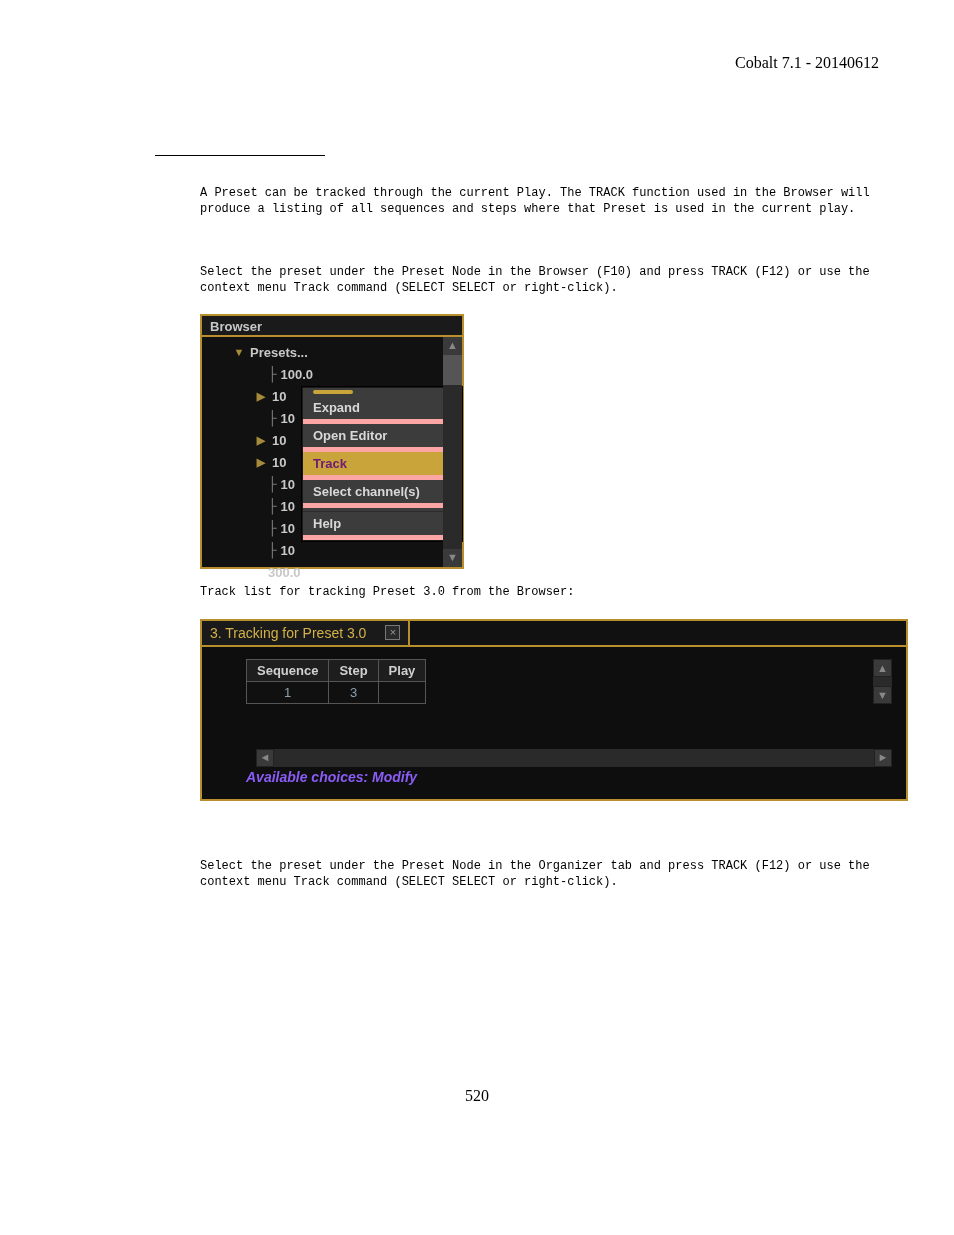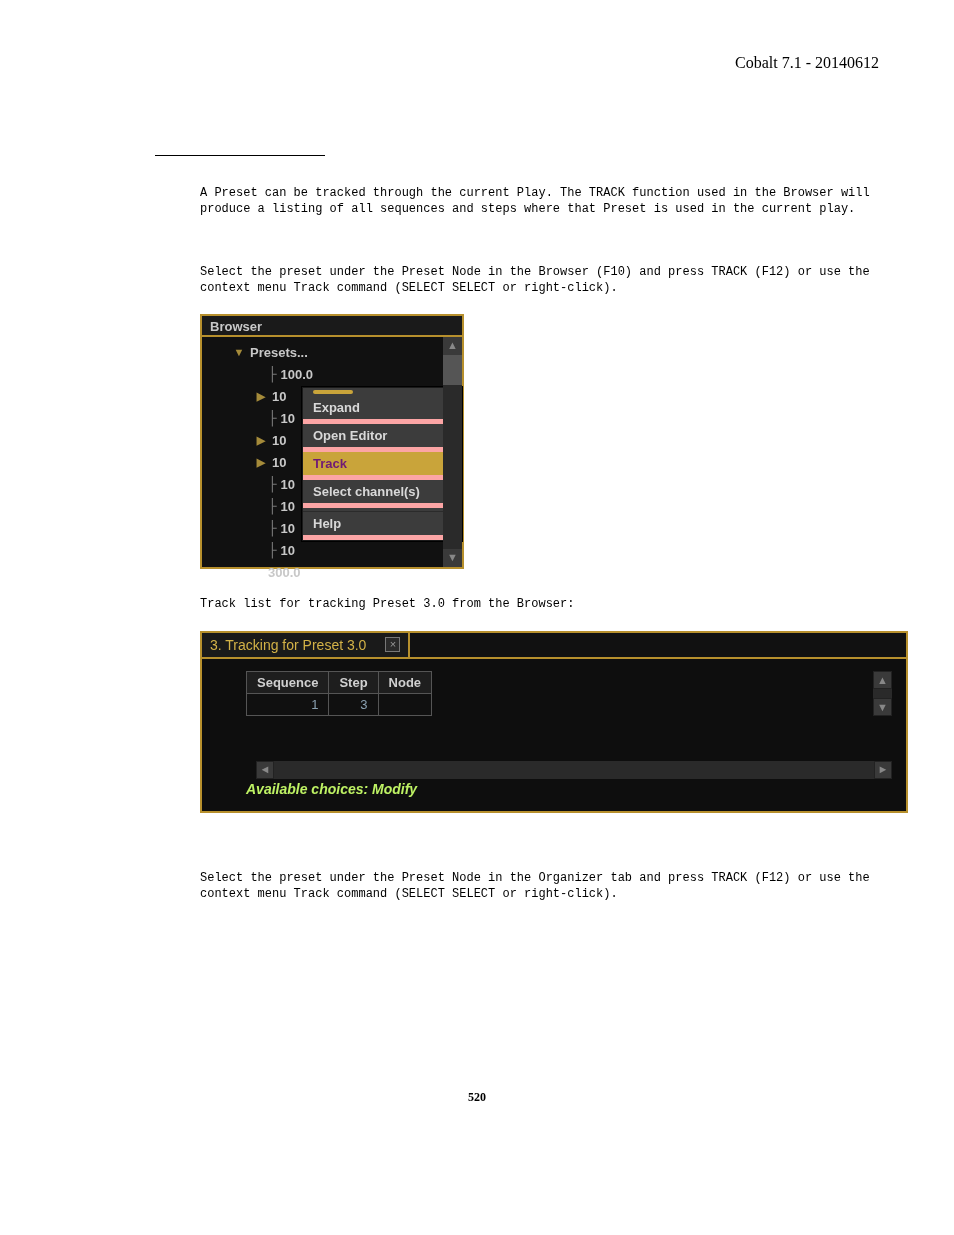--- a/index.html
+++ b/index.html
@@ -37,21 +37,21 @@
     font-family: Liberation Mono, monospace;
   }
   .gap { height: 30px; }
 
   
   .browser-panel {
     width: 264px;
     background: #0e0e0e;
     border: 2px solid #b7902d;
     font-family: Verdana, Arial, sans-serif;
-    margin-bottom: 28px;
+    margin-bottom: 16px;
   }
   .browser-title {
     color: #c8c8c8;
     font-weight: bold;
     font-size: 13px;
     padding: 3px 8px 1px 8px;
     border-bottom: 2px solid #b7902d;
     background: #1a1a1a;
   }
   .browser-body {
@@ -197,21 +197,21 @@
   }
   .tk-table {
     border-collapse: collapse;
   }
   .tk-table th, .tk-table td {
     border: 1px solid #555;
     padding: 3px 10px;
     font-size: 13px;
     font-weight: bold;
     color: #d0d0d0;
-    text-align:right;
+    text-align:center;
     background:#1e1e1e;
     min-width:45px;
   }
   .tk-table td { font-weight: normal; color:#8aa0b0; background:#101010;}
   .tk-spacer { height:45px; }
   .tk-scroll-v {
     margin-left:auto;
     width:19px;
     display:flex;
     flex-direction:column;
@@ -225,34 +225,33 @@
     display:flex;
     margin-left:10px;
     margin-right:0;
     height:18px;
   }
   .tk-scroll-h .s-btn {
     width:18px; background:#3a3a3a; color:#888; text-align:center; font-size:11px; line-height:15px; border:1px solid #222;
   }
   .tk-scroll-h .s-track { flex:1; background:#2a2a2a; }
   .tk-choices {
-    color:#bef264;
+    color:#8b5cf6;
     font-size:14px;
     font-weight:bold;
     font-style:italic;
     padding: 2px 0 6px 0;
   }
 
   .footer-pagenum {
     position:absolute;
     bottom:130px;
     left:0; right:0;
     text-align:center;
-    font-size:12px;
-    font-weight:bold;
+    font-size:16px;
   }
 </style>
 </head>
 <body>
 
 <div class="page">
   <div class="header-right">Cobalt 7.1 - 20140612</div>
 
   <div class="topic-link-line"></div>
 
@@ -339,21 +338,21 @@
       </div>
       <div class="tab-filler"></div>
     </div>
     <div class="tracking-body">
       <div class="tk-table-wrap">
         <table class="tk-table">
           <tbody>
               <tr>
             <th>Sequence</th>
             <th>Step</th>
-            <th>Node</th>
+            <th>Play</th>
           </tr>
           <tr>
             <td>1</td>
             <td>3</td>
             <td></td>
           </tr>
         </tbody>
           </table>
         <div class="tk-scroll-v">
           <div class="s-btn">▲</div>

